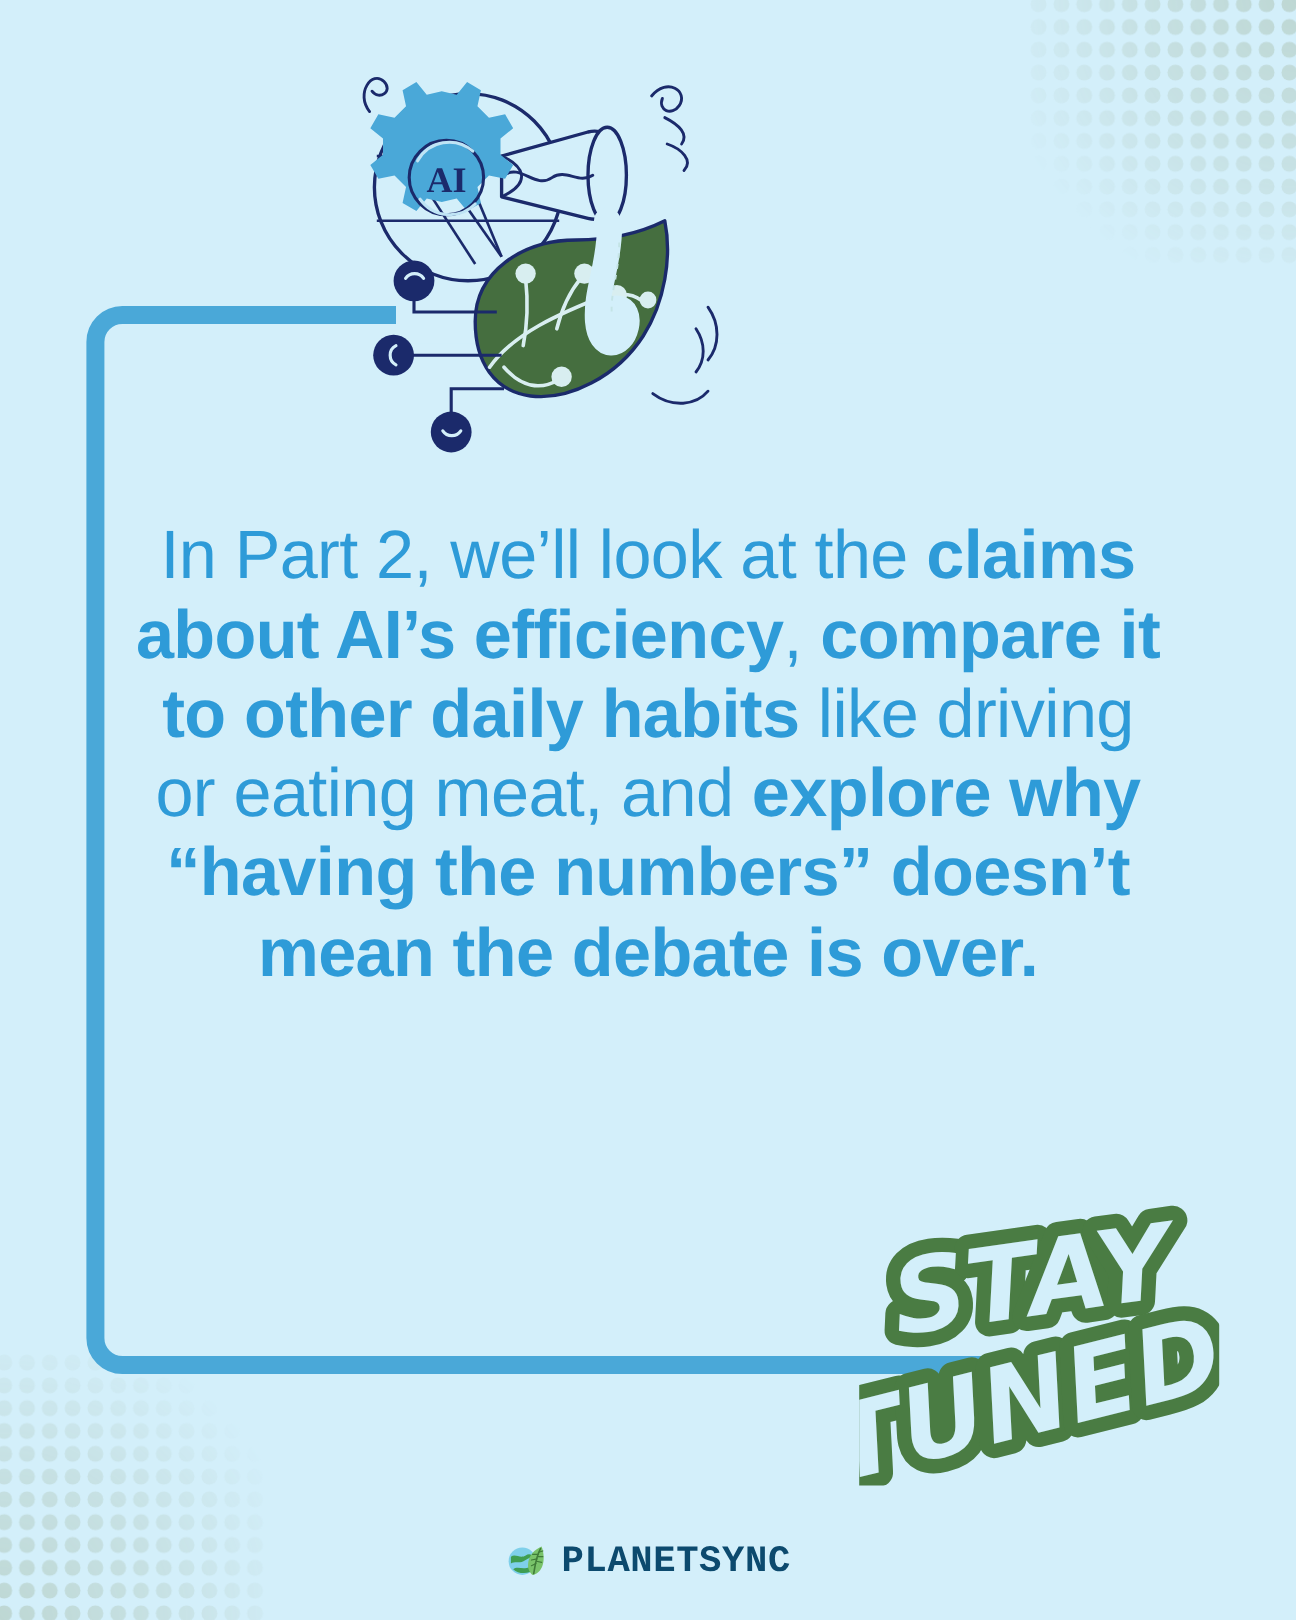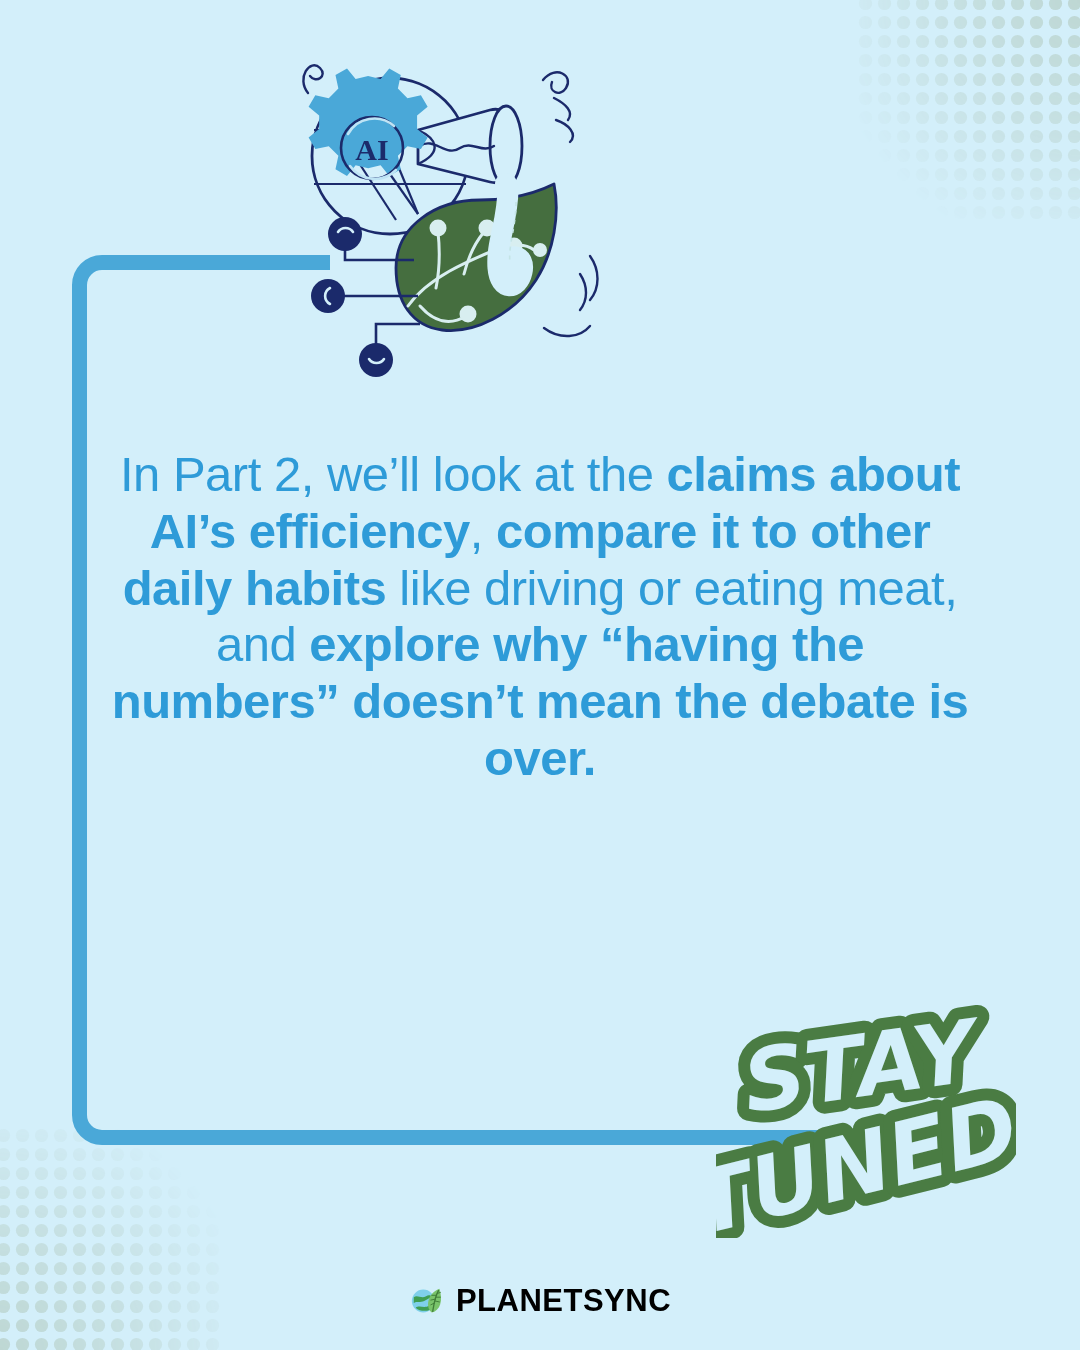--- a/index.html
+++ b/index.html
@@ -51,22 +51,22 @@
     color:#2e9bd8;
   }
   #headline {
     font-size:55px;
     line-height:1.15;
     font-weight:400;
     letter-spacing:-0.3px;
     color:#2e9bd8;
   }
   #body-copy {
-    margin-top:76px;
-    font-size:49px;
+    margin-top:60px;
+    font-size:57px;
     line-height:1.16;
     font-weight:400;
     letter-spacing:-0.5px;
     color:#2e9bd8;
   }
   #body-copy b { font-weight:700; }
 
   
   #stay-tuned {
     position:absolute;
@@ -81,22 +81,22 @@
     display:flex;
     align-items:center;
     justify-content:center;
     gap:9px;
   }
   #logo-mark { width:38px; height:38px; flex:0 0 auto; }
   #logo-text {
     font-size:31px;
     font-weight:700;
     letter-spacing:0.5px;
-    color:#000000;
-    font-family:Liberation Sans, sans-serif;
+    color:#0c4a6e;
+    font-family:Liberation Mono, monospace;
   }
 </style>
 </head>
 <body>
 
 <div id="canvas">
 
   <svg class="halftone" id="halftone-tr" viewBox="0 0 230 230">
     <defs>
       <radialGradient id="fadeTR" cx="100%" cy="0%" r="115%">

